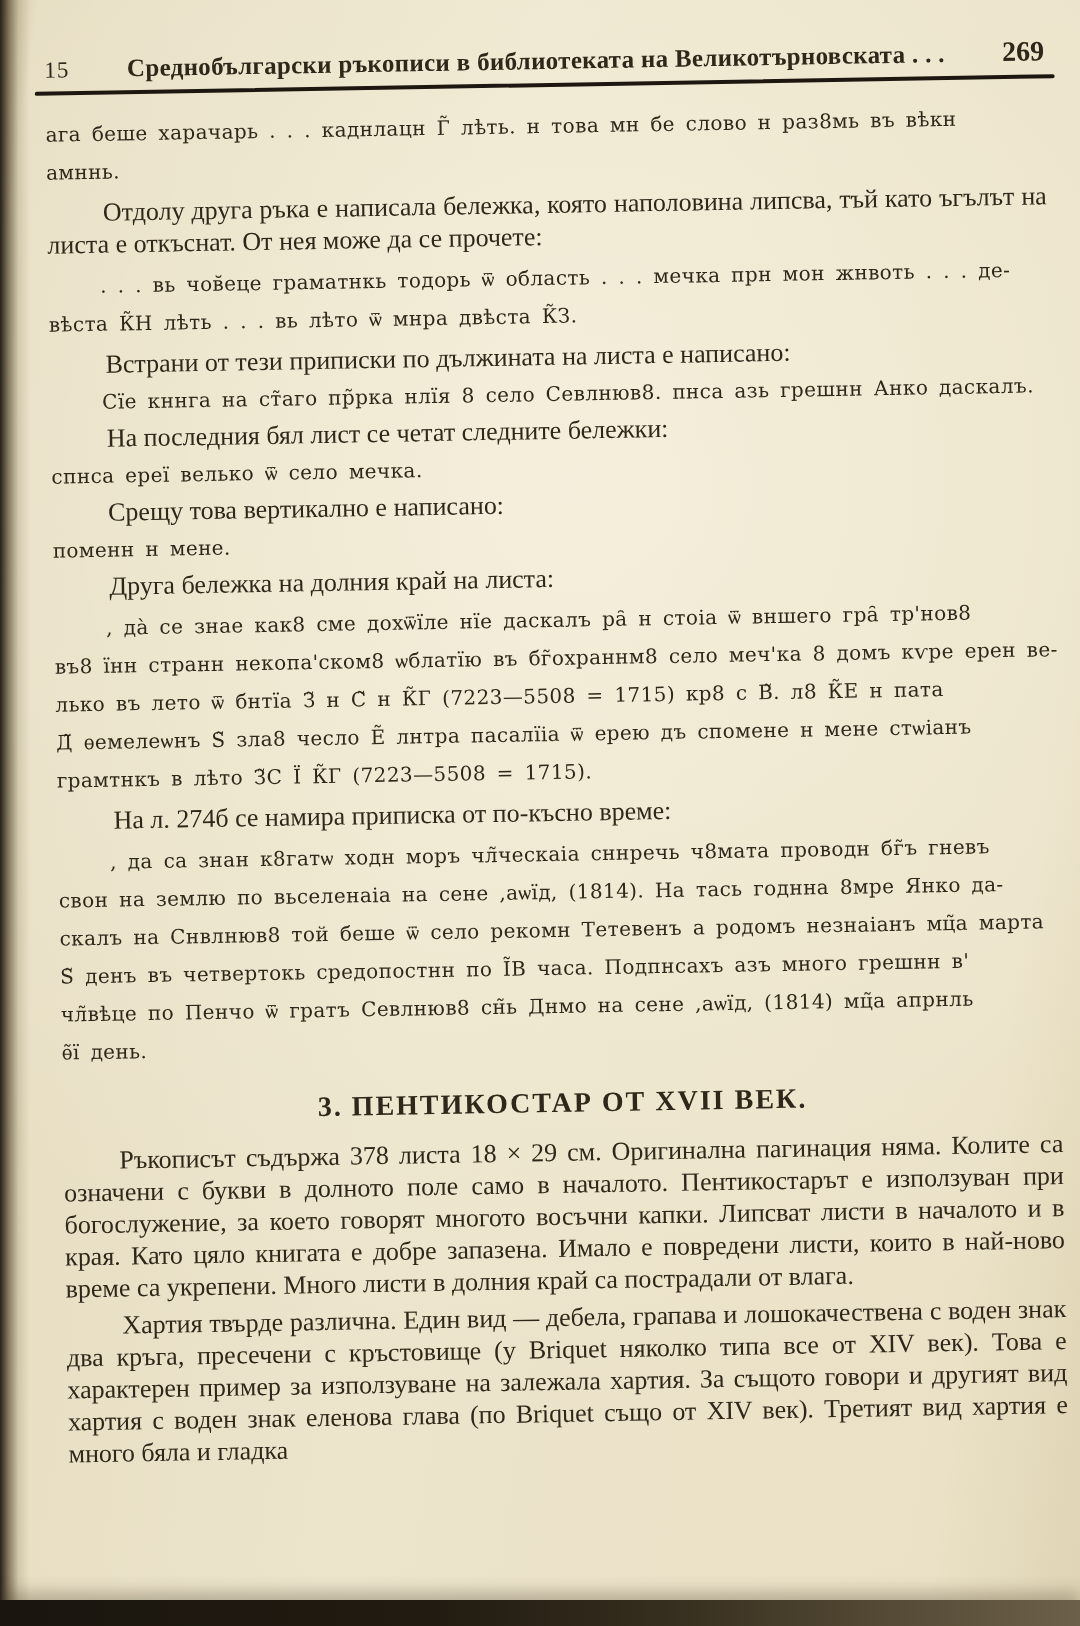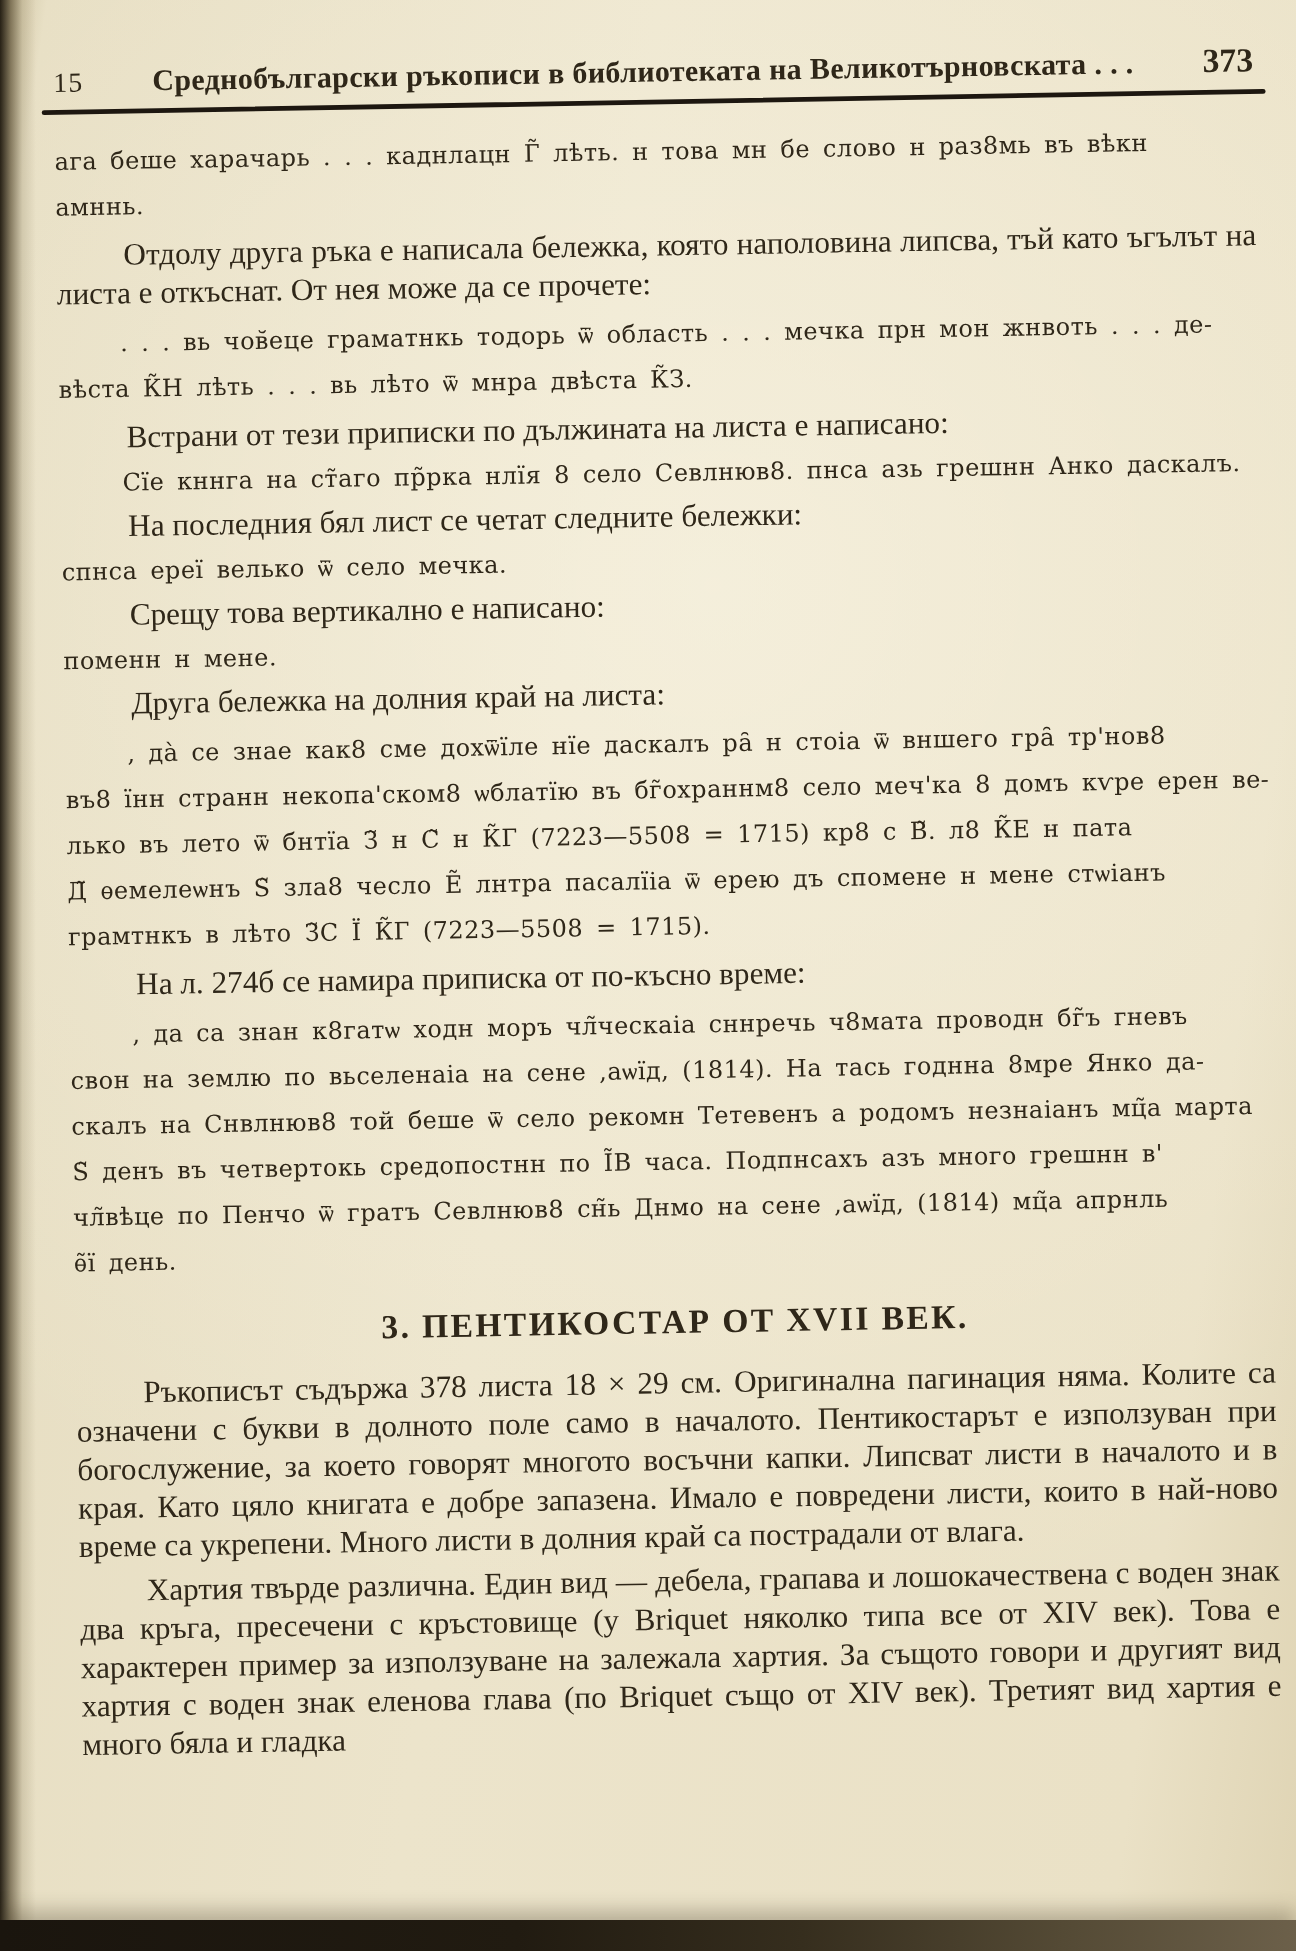--- a/index.html
+++ b/index.html
@@ -49,21 +49,21 @@
 </head>
 <body>
 
 <div class="scan">
   <div class="binding"></div>
 
   <div class="content">
     <div class="header">
       <span class="folio-left">15</span>
       <span class="running-title">Среднобългарски ръкописи в библиотеката на Великотърновската . . .</span>
-      <span class="folio-right">373</span>
+      <span class="folio-right">269</span>
     </div>
     <div class="header-rule"></div>
 
     <section class="text">
 
       <div class="slav">
         <div class="slav-line">ага беше харачарь . . . каднлацн Г̃ лѣть. н това мн бе слово н раз8мь въ вѣкн</div>
         <div class="slav-line">амннь.</div>
       </div>
 

